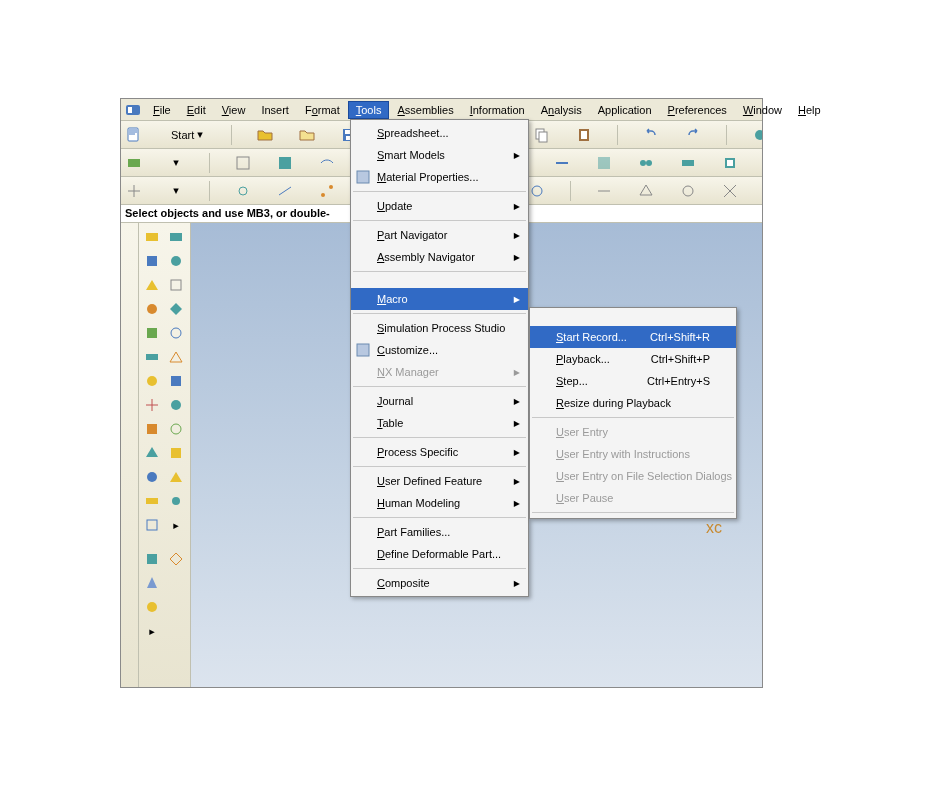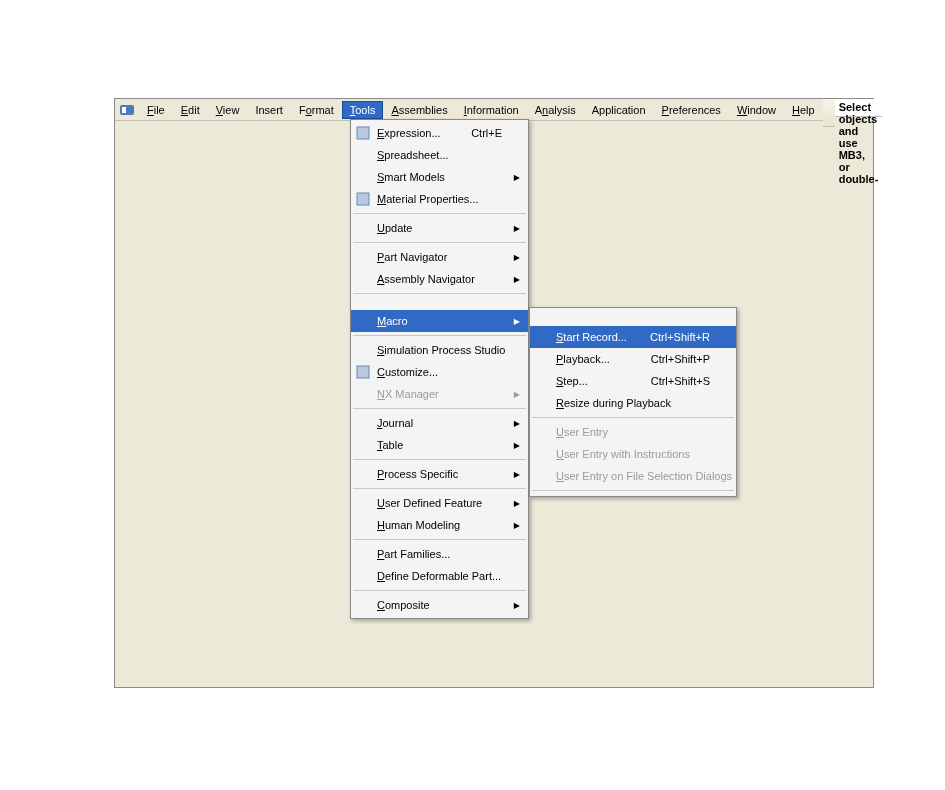--- a/index.html
+++ b/index.html
@@ -7,28 +7,28 @@
     font-family: Tahoma, Arial, sans-serif;
     font-size: 11px;
     background: #fff;
     width: 945px;
     height: 790px;
     position: relative;
     overflow: hidden;
   }
   .app {
     position: absolute;
-    left: 114px;
+    left: 120px;
     top: 98px;
-    width: 760px;
+    width: 643px;
     height: 590px;
     border: 1px solid #8a8a8a;
     background: #ece9d8;
     display: flex;
-    flex-direction: row;
+    flex-direction: column;
   }
   .menubar {
     display: flex;
     align-items: center;
     background: #ece9d8;
     border-bottom: 1px solid #c0c0b0;
     height: 22px;
     padding-left: 4px;
   }
   .brand-icon {
@@ -810,29 +810,20 @@
     </div>
     <div class="canvas">
       <span class="axis-label">xc</span>
     </div>
   </div>
 
 </div>
 
 <div class="dropdown tools-menu" id="tools-dd">
     <div class="row">
-      <span class="icon-slot">
-        <svg class="ico" viewBox="0 0 16 16">
-          <rect x="2" y="2" width="12" height="12" fill="#b8c8e0" stroke="#6a8ab0"></rect>
-        </svg>
-      </span>
-      <span><u>E</u>xpression...</span>
-      <span class="short">Ctrl+E</span>
-    </div>
-    <div class="row">
       <span><u>S</u>preadsheet...</span>
     </div>
     <div class="row">
       <span><u>S</u>mart Models</span>
       <span class="arrow" style="font-size: 8px;">▶</span>
     </div>
     <div class="row">
       <span class="icon-slot">
         <svg class="ico" viewBox="0 0 16 16">
           <rect x="2" y="2" width="12" height="12" fill="#b8c8e0" stroke="#6a8ab0"></rect>
@@ -916,29 +907,32 @@
     <div class="row highlight">
       <span><u>S</u>tart Record...</span>
       <span class="short">Ctrl+Shift+R</span>
     </div>
     <div class="row">
       <span><u>P</u>layback...</span>
       <span class="short">Ctrl+Shift+P</span>
     </div>
     <div class="row">
       <span><u>S</u>tep...</span>
-      <span class="short">Ctrl+Shift+S</span>
+      <span class="short">Ctrl+Entry+S</span>
     </div>
     <div class="row">
       <span><u>R</u>esize during Playback</span>
     </div>
     <hr>
     <div class="row disabled">
       <span><u>U</u>ser Entry</span>
     </div>
     <div class="row disabled">
       <span><u>U</u>ser Entry with Instructions</span>
     </div>
     <div class="row disabled">
       <span><u>U</u>ser Entry on File Selection Dialogs</span>
     </div>
+    <div class="row disabled">
+      <span><u>U</u>ser Pause</span>
+    </div>
     <hr>
   </div>
 
 </body></html>

